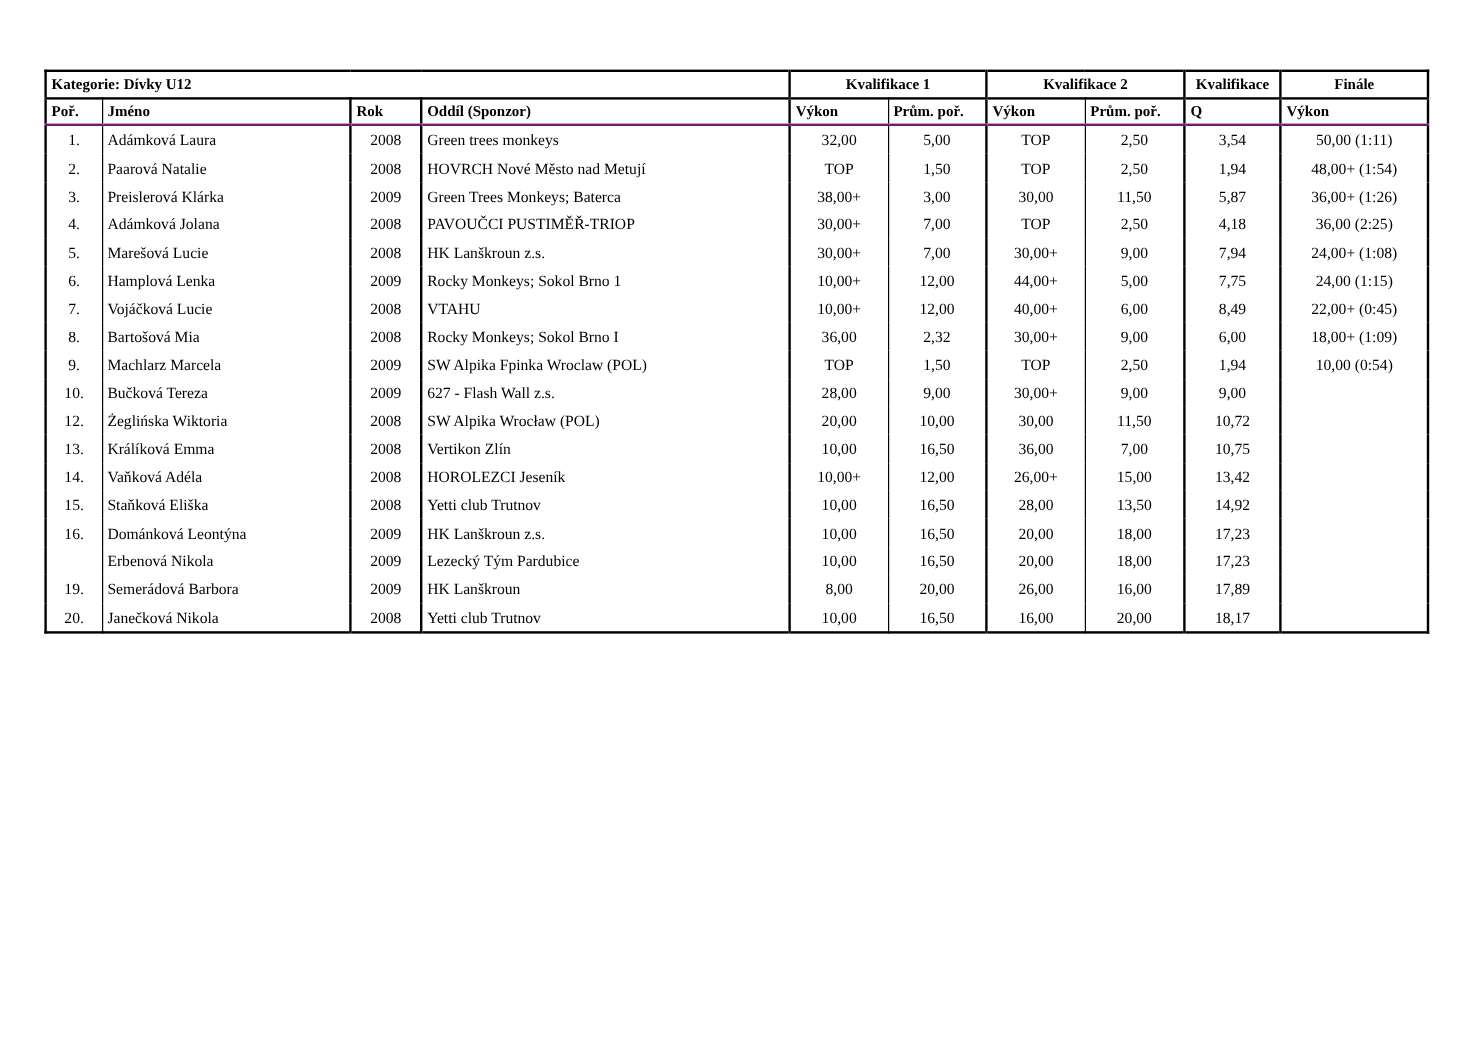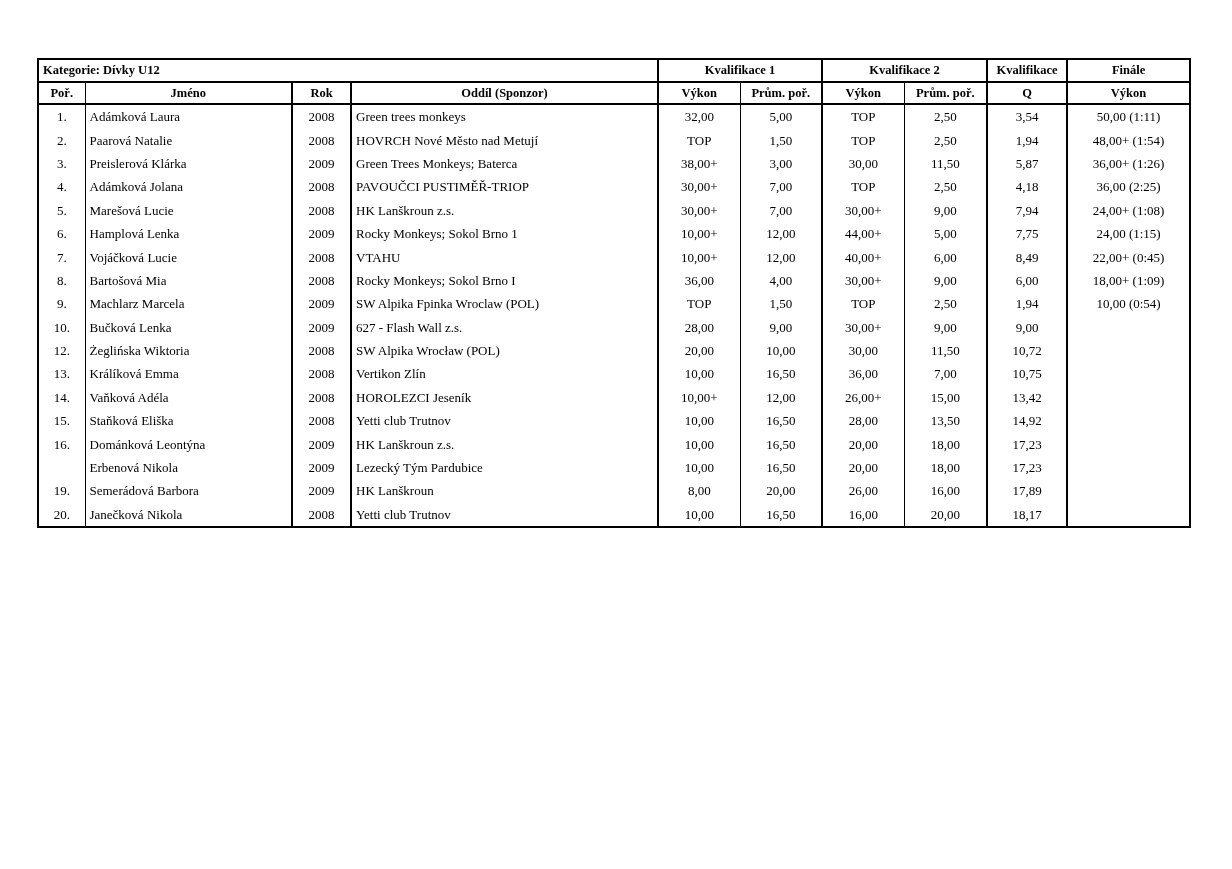--- a/index.html
+++ b/index.html
@@ -40,24 +40,24 @@
   }
   
   tr.cat-row th {
     height: 21px;
     border-bottom: 2px solid #000000;
     font-weight: bold;
     font-size: 12.5px;
   }
   tr.col-row th {
     height: 20px;
-    border-bottom: 2px solid #000000;
+    border-bottom: 2px solid #701a75;
     font-weight: bold;
     font-size: 12.5px;
-    text-align: center;
+    text-align: left;
   }
   th.cat-cell { text-align: left; padding-left: 6px; }
   
   tbody td {
     height: 23.4px;
     font-size: 13.5px;
   }
   .al { text-align: left; padding-left: 6px; }
   .ac { text-align: center; }
   
@@ -186,41 +186,41 @@
           <td class="ac b1">6,00</td>
           <td class="ac b2">8,49</td>
           <td class="ac b2">22,00+ (0:45)</td>
         </tr>
         <tr>
           <td class="ac">8.</td>
           <td class="al b1">Bartošová Mia</td>
           <td class="ac b2">2008</td>
           <td class="al b2">Rocky Monkeys; Sokol Brno I</td>
           <td class="ac b2">36,00</td>
-          <td class="ac b1">4,00</td>
+          <td class="ac b1">2,32</td>
           <td class="ac b2">30,00+</td>
           <td class="ac b1">9,00</td>
           <td class="ac b2">6,00</td>
           <td class="ac b2">18,00+ (1:09)</td>
         </tr>
         <tr>
           <td class="ac">9.</td>
           <td class="al b1">Machlarz Marcela</td>
           <td class="ac b2">2009</td>
           <td class="al b2">SW Alpika Fpinka Wroclaw (POL)</td>
           <td class="ac b2">TOP</td>
           <td class="ac b1">1,50</td>
           <td class="ac b2">TOP</td>
           <td class="ac b1">2,50</td>
           <td class="ac b2">1,94</td>
           <td class="ac b2">10,00 (0:54)</td>
         </tr>
         <tr>
           <td class="ac">10.</td>
-          <td class="al b1">Bučková Lenka</td>
+          <td class="al b1">Bučková Tereza</td>
           <td class="ac b2">2009</td>
           <td class="al b2">627 - Flash Wall z.s.</td>
           <td class="ac b2">28,00</td>
           <td class="ac b1">9,00</td>
           <td class="ac b2">30,00+</td>
           <td class="ac b1">9,00</td>
           <td class="ac b2">9,00</td>
           <td class="ac b2"></td>
         </tr>
         <tr>

